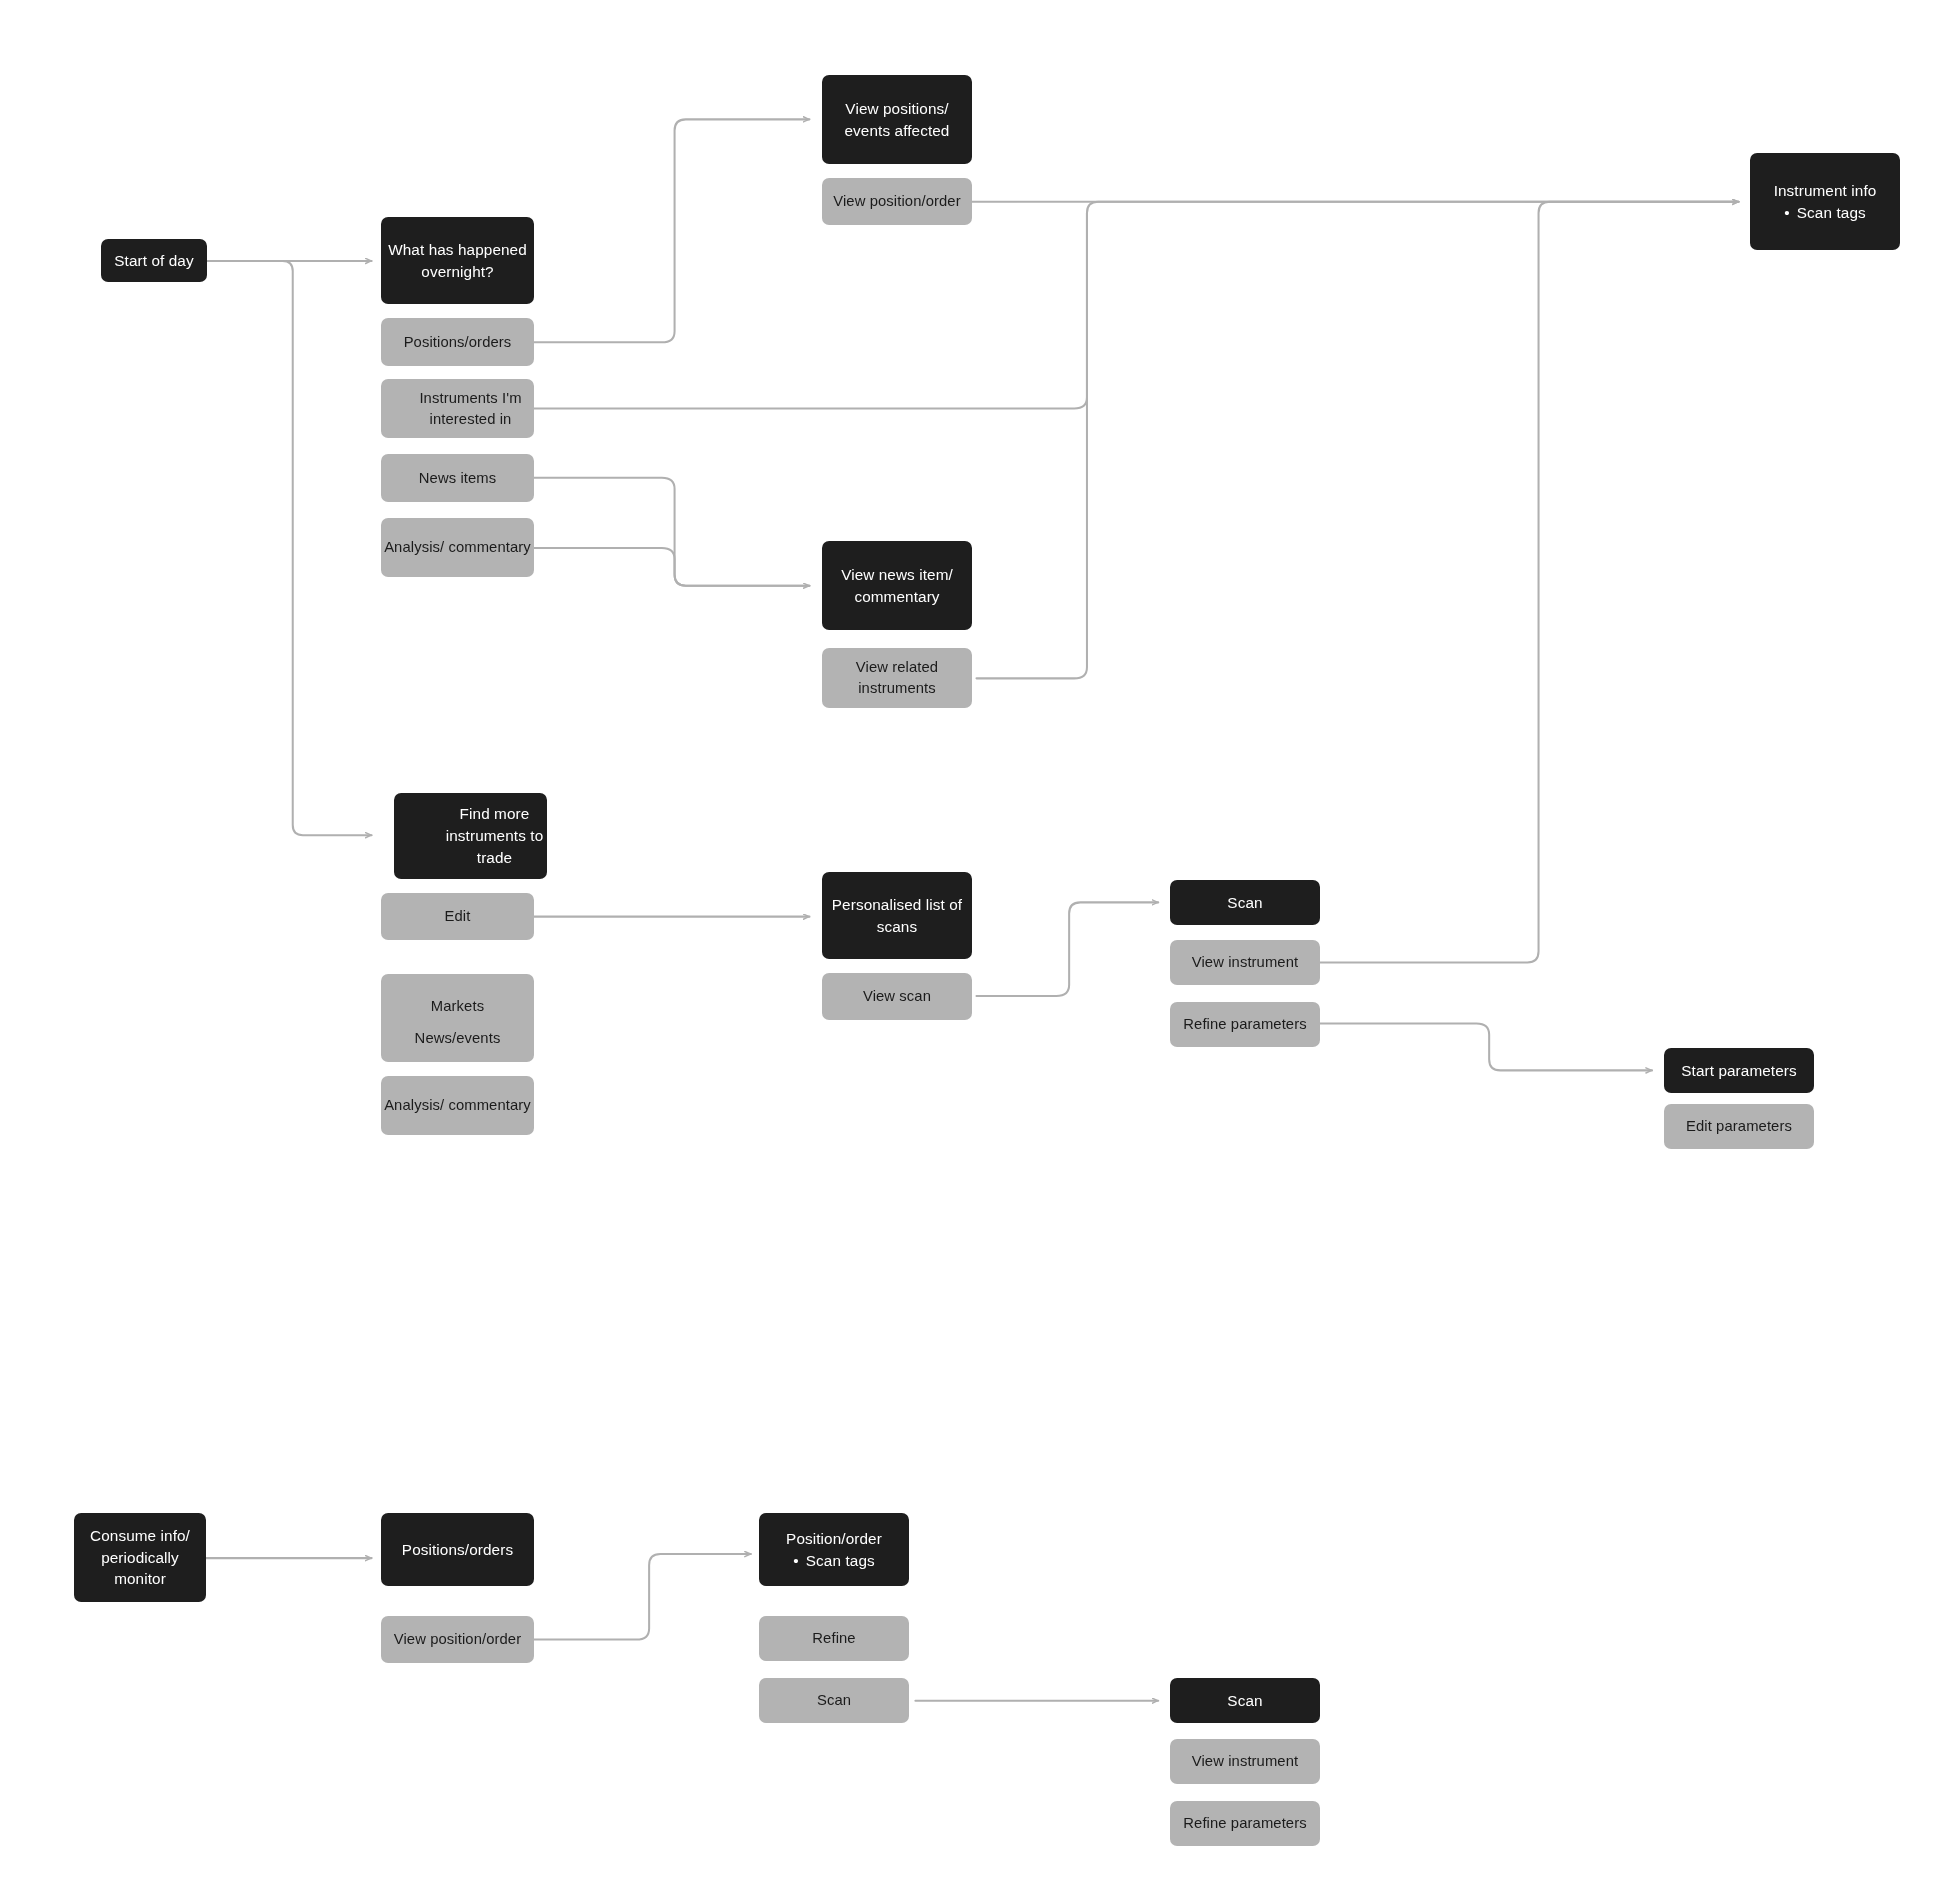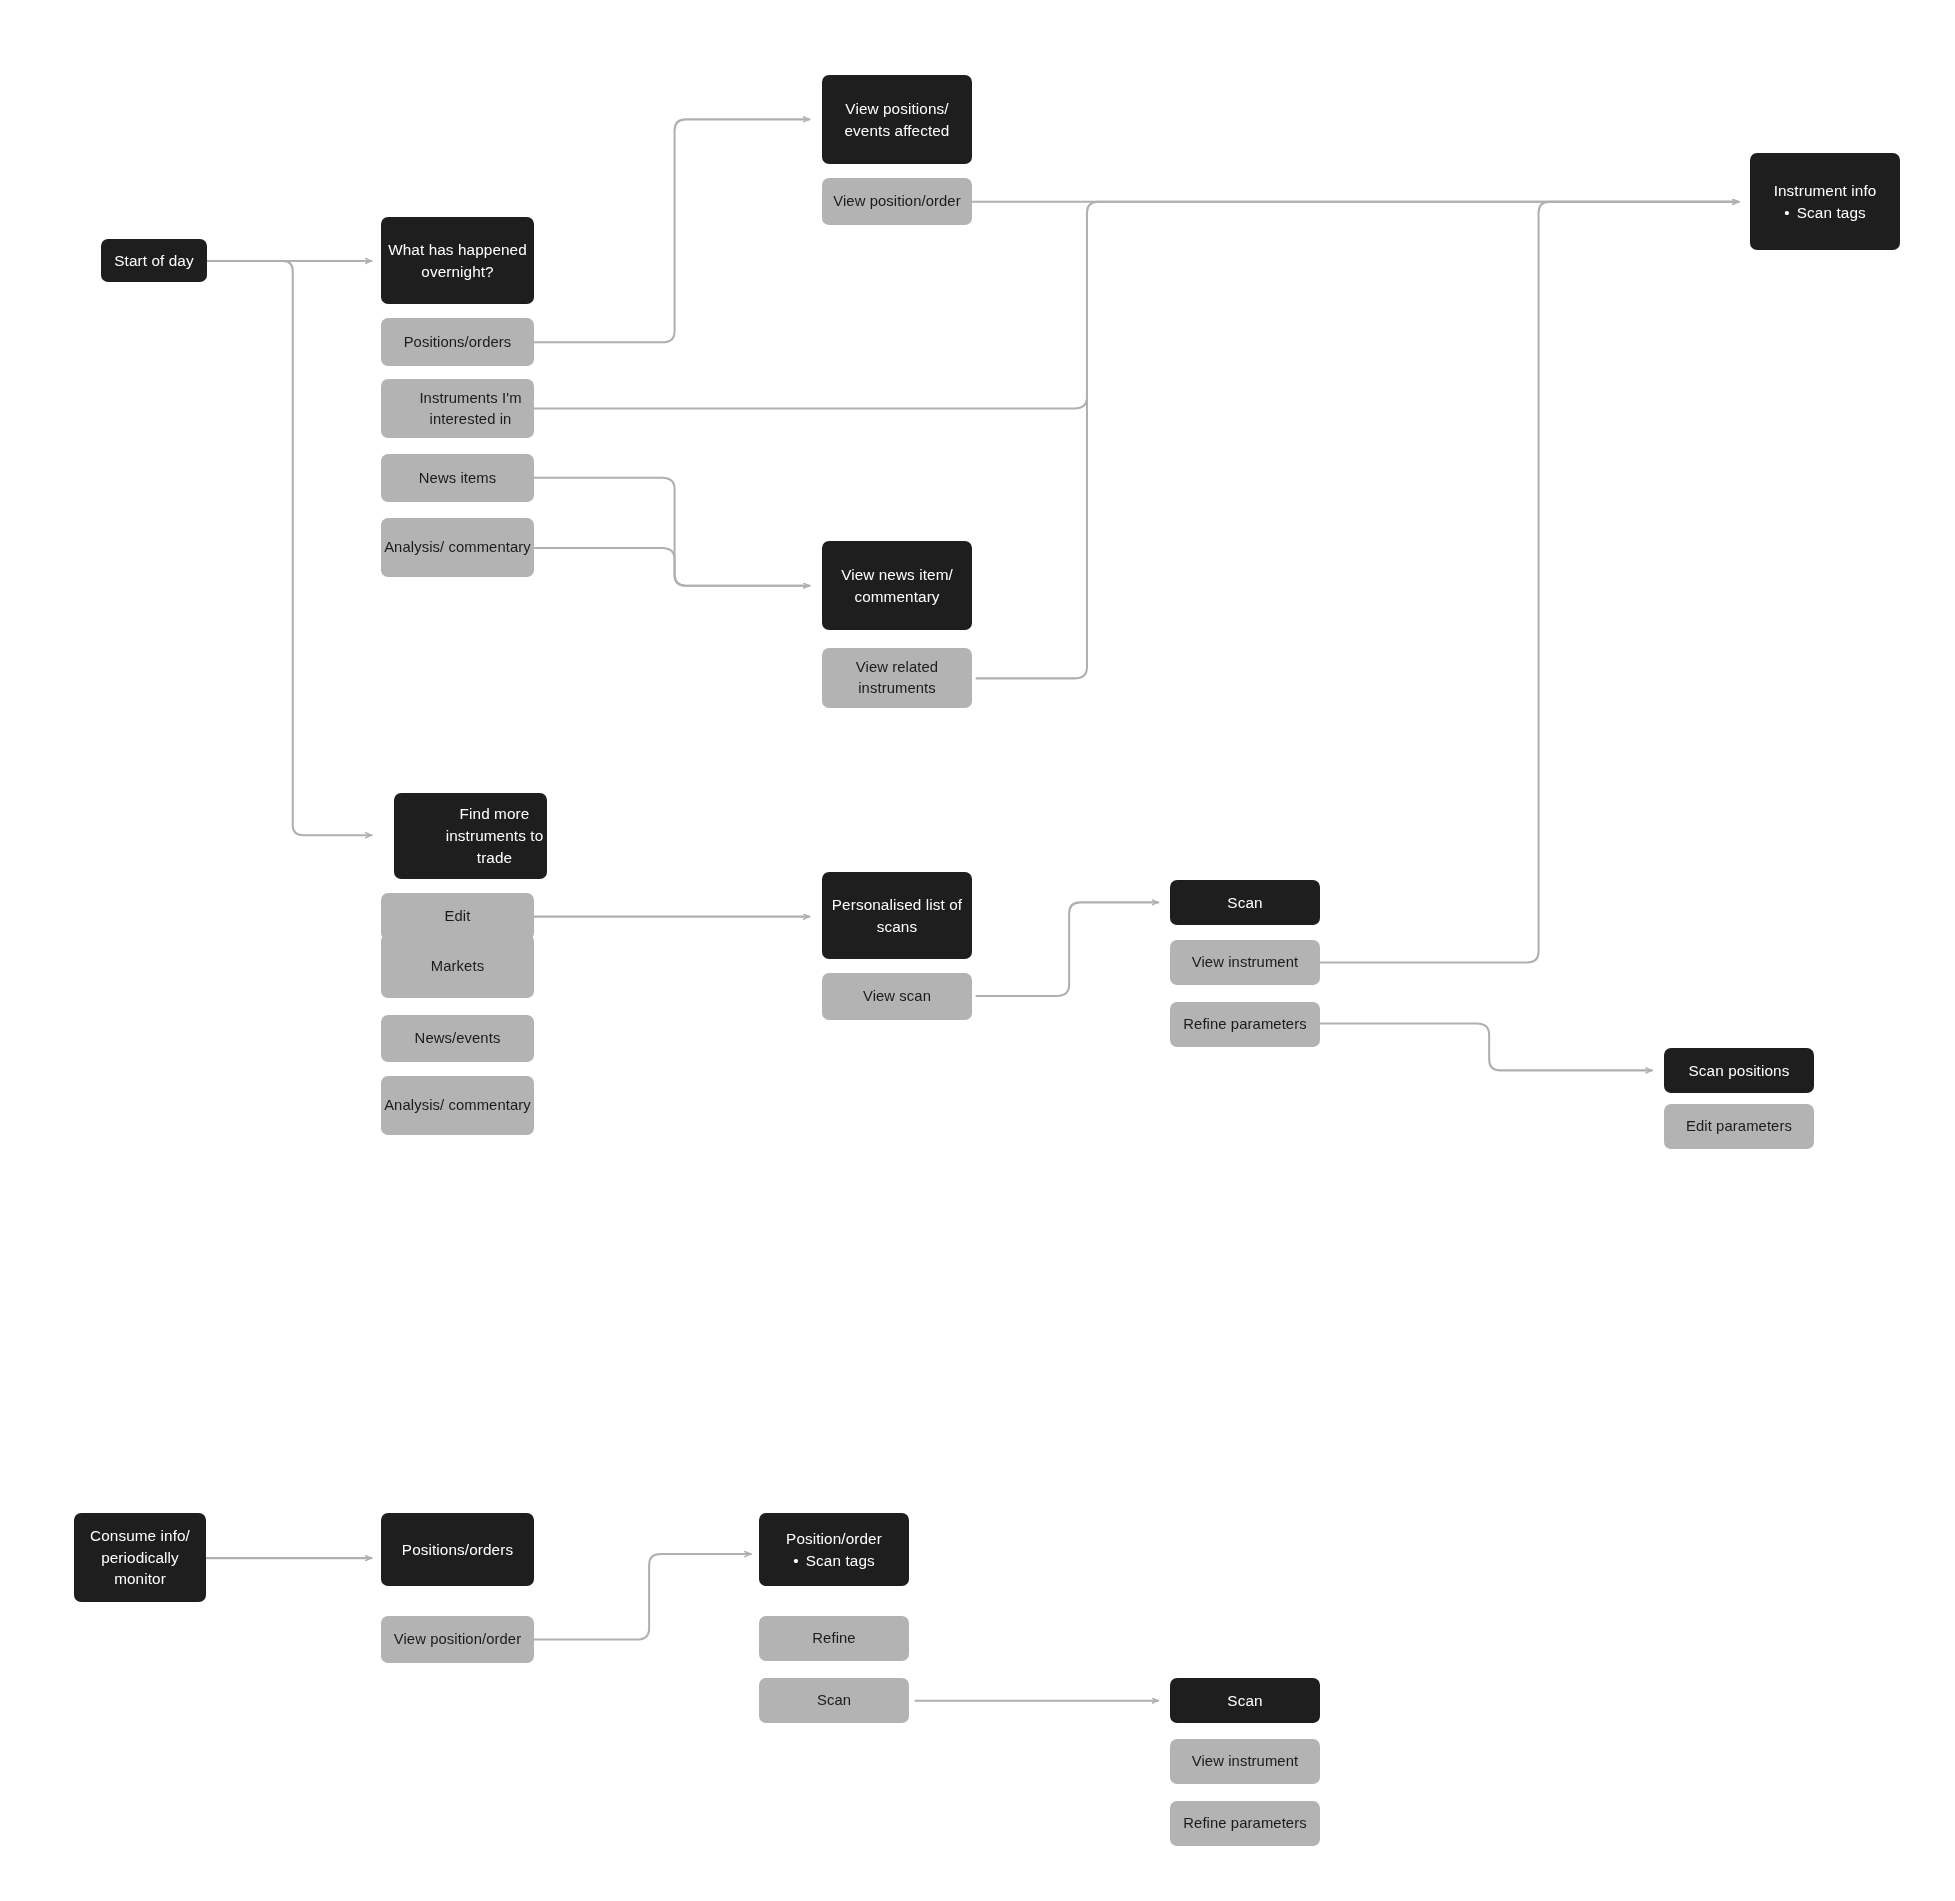--- a/index.html
+++ b/index.html
@@ -150,21 +150,21 @@
   </div>
 
   <div class="node primary" style="left:394px; top:793px; width:153px; height:86px;padding-left:48px;">
     <span>Find more instruments to trade</span>
   </div>
 
   <div class="node secondary" style="left:381px; top:893px; width:153px; height:47px;">
     <span>Edit</span>
   </div>
 
-  <div class="node secondary" style="left:381px; top:934px; width:153px; height:64px;">
+  <div class="node secondary" style="left:381px; top:974px; width:153px; height:64px;">
     <span>Markets</span>
   </div>
 
   <div class="node secondary" style="left:381px; top:1015px; width:153px; height:47px;">
     <span>News/events</span>
   </div>
 
   <div class="node secondary" style="left:381px; top:1076px; width:153px; height:59px;">
     <span>Analysis/ commentary</span>
   </div>
@@ -183,21 +183,21 @@
 
   <div class="node secondary" style="left:1170px; top:940px; width:150px; height:45px;">
     <span>View instrument</span>
   </div>
 
   <div class="node secondary" style="left:1170px; top:1002px; width:150px; height:45px;">
     <span>Refine parameters</span>
   </div>
 
   <div class="node primary" style="left:1664px; top:1048px; width:150px; height:45px;">
-    <span>Scan positions</span>
+    <span>Start parameters</span>
   </div>
 
   <div class="node secondary" style="left:1664px; top:1104px; width:150px; height:45px;">
     <span>Edit parameters</span>
   </div>
 
   <div class="node primary" style="left:74px; top:1513px; width:132px; height:89px;">
     <span>Consume info/ periodically monitor</span>
   </div>
 

